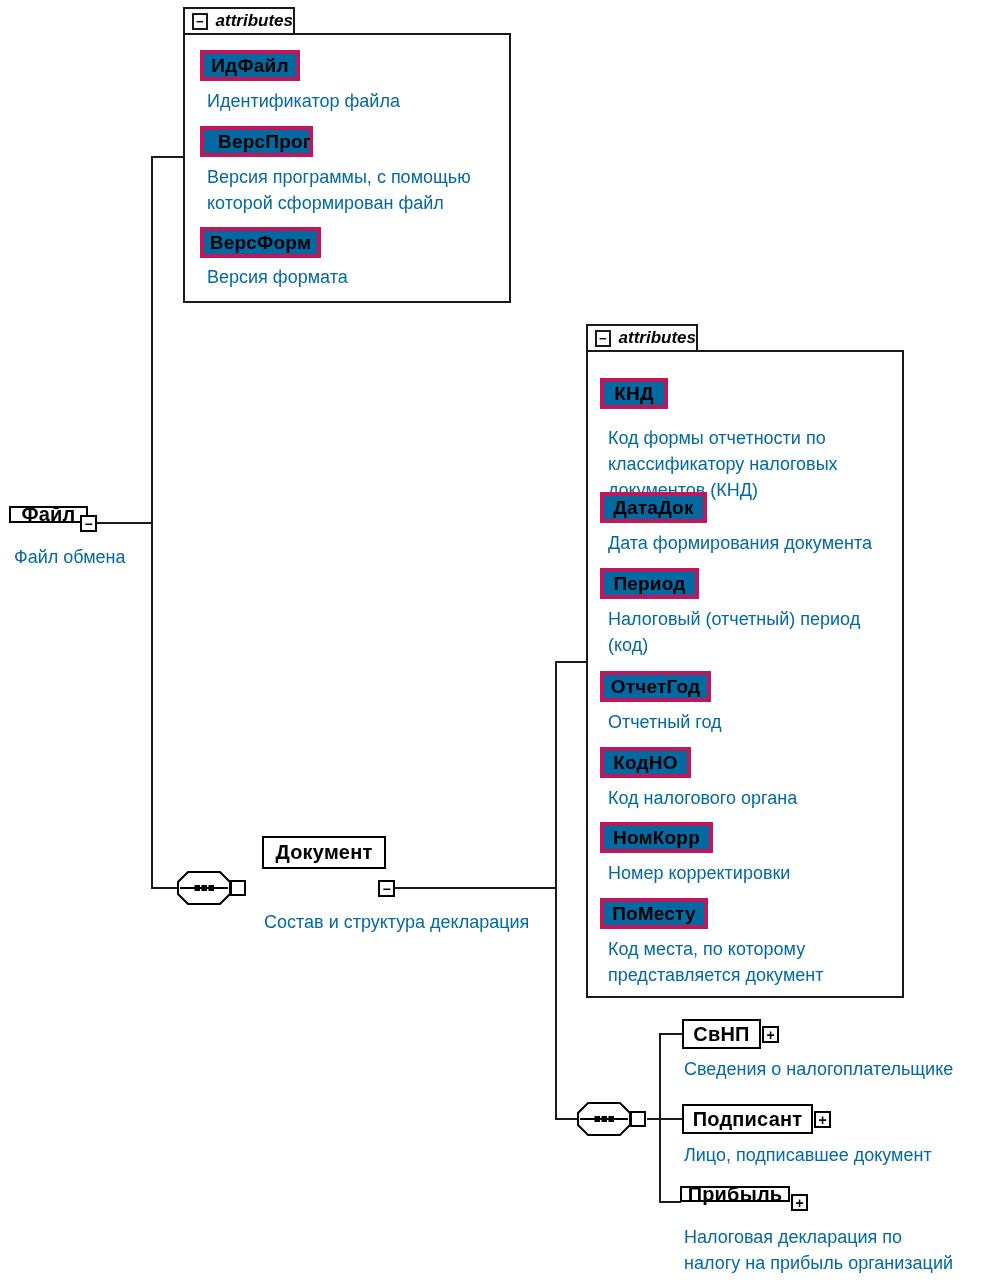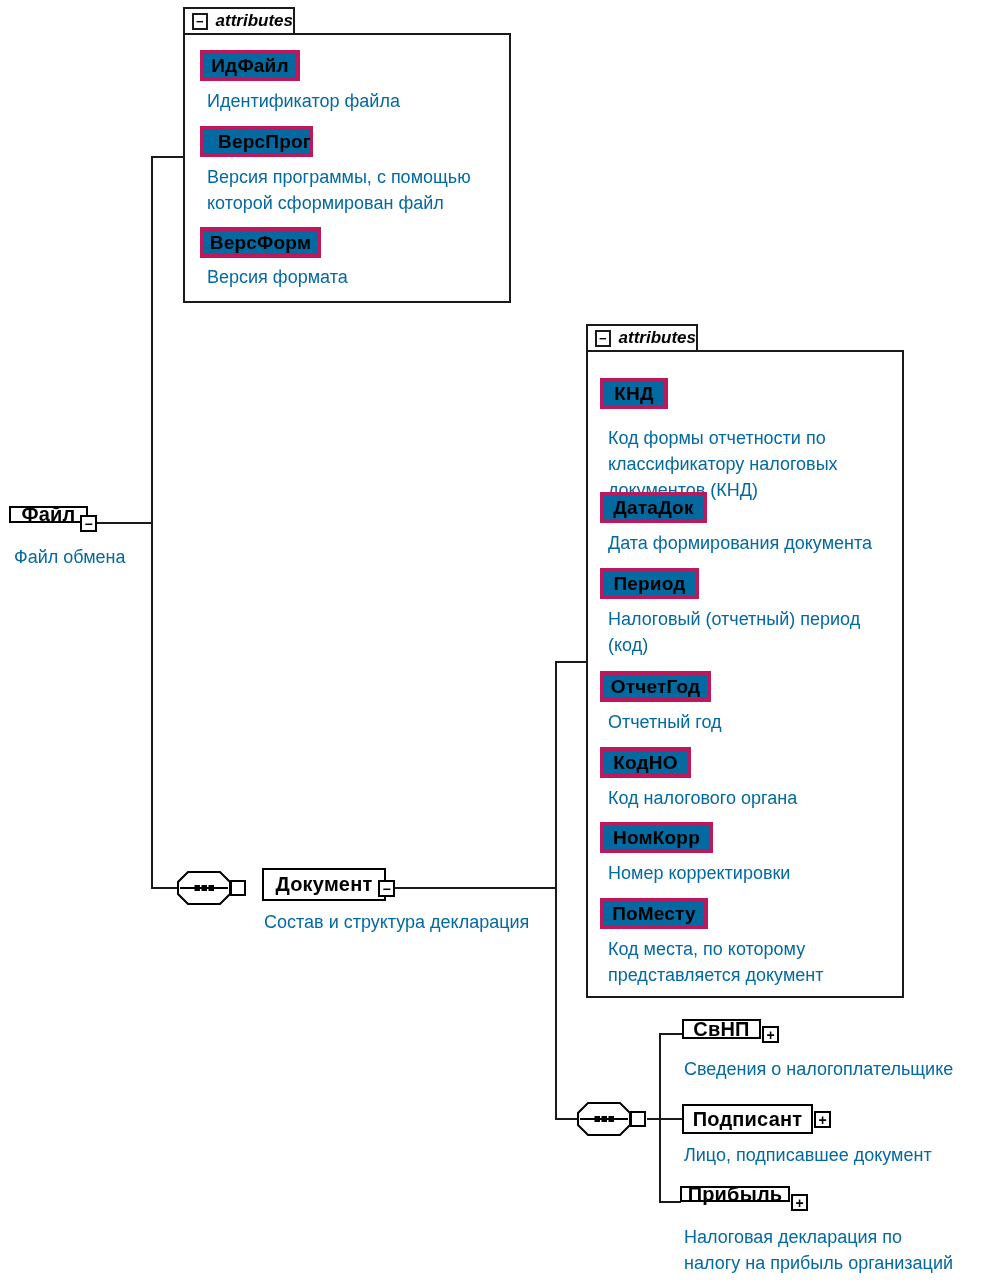--- a/index.html
+++ b/index.html
@@ -103,21 +103,21 @@
 
   <div class="namebox" style="left:200px; top:227px; width:121px; height:31px;">ВерсФорм</div>
   <div class="desc" style="left:207px; top:264px;">Версия формата</div>
 
   <div class="elembox" style="left:9px; top:506px; width:79px; height:17px;">Файл</div>
   <div class="toggle" style="left:80px; top:515px;">−</div>
   <div class="desc" style="left:14px; top:544px;">Файл обмена</div>
 
   <div class="seqhandle" style="left:230px; top:880px;"></div>
 
-  <div class="elembox" style="left:262px; top:868px; width:124px; height:33px;">Документ</div>
+  <div class="elembox" style="left:262px; top:836px; width:124px; height:33px;">Документ</div>
   <div class="toggle" style="left:378px; top:880px;">−</div>
   <div class="desc" style="left:264px; top:909px;">Состав и структура декларация</div>
 
   <div class="attrbox" style="left:586px; top:350px; width:318px; height:648px;"></div>
   <div class="attrtab" style="left:586px; top:324px; width:112px; height:28px;">
     <span class="tabicon">−</span>
     <span>attributes</span>
   </div>
 
   <div class="namebox" style="left:600px; top:378px; width:68px; height:31px;">КНД</div>
@@ -140,21 +140,21 @@
 
   <div class="namebox" style="left:600px; top:822px; width:113px; height:31px;">НомКорр</div>
   <div class="desc" style="left:608px; top:860px;">Номер корректировки</div>
 
   <div class="namebox" style="left:600px; top:898px; width:108px; height:31px;">ПоМесту</div>
   <div class="desc" style="left:608px; top:936px;">Код места, по которому
 представляется документ</div>
 
   <div class="seqhandle" style="left:630px; top:1111px;"></div>
 
-  <div class="elembox" style="left:682px; top:1019px; width:79px; height:20px;">СвНП</div>
+  <div class="elembox" style="left:682px; top:1019px; width:79px; height:30px;">СвНП</div>
   <div class="toggle" style="left:762px; top:1026px;">+</div>
   <div class="desc" style="left:684px; top:1056px;">Сведения о налогоплательщике</div>
 
   <div class="elembox" style="left:682px; top:1104px; width:131px; height:30px;">Подписант</div>
   <div class="toggle" style="left:814px; top:1111px;">+</div>
   <div class="desc" style="left:684px; top:1142px;">Лицо, подписавшее документ</div>
 
   <div class="elembox" style="left:680px; top:1186px; width:110px; height:16px;">Прибыль</div>
   <div class="toggle" style="left:791px; top:1194px;">+</div>
   <div class="desc" style="left:684px; top:1224px;">Налоговая декларация по

